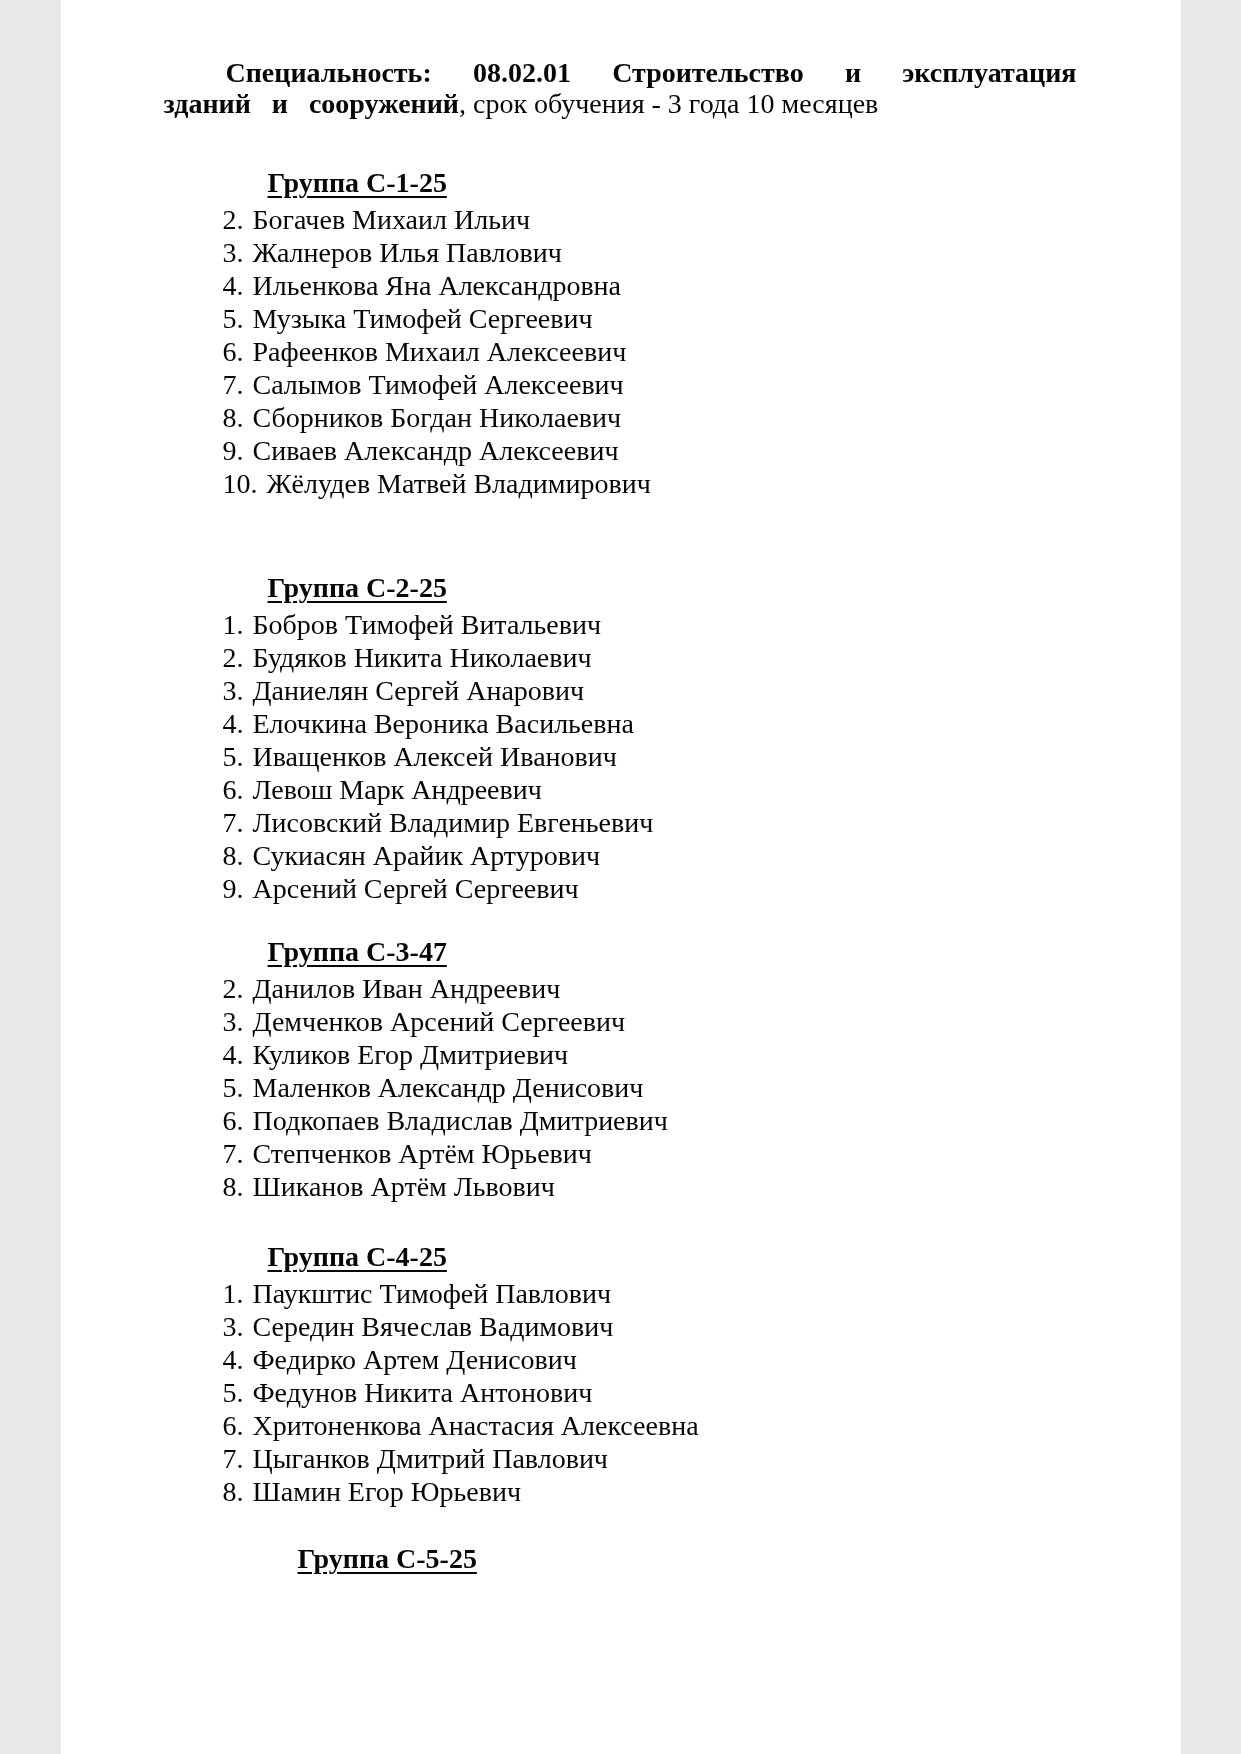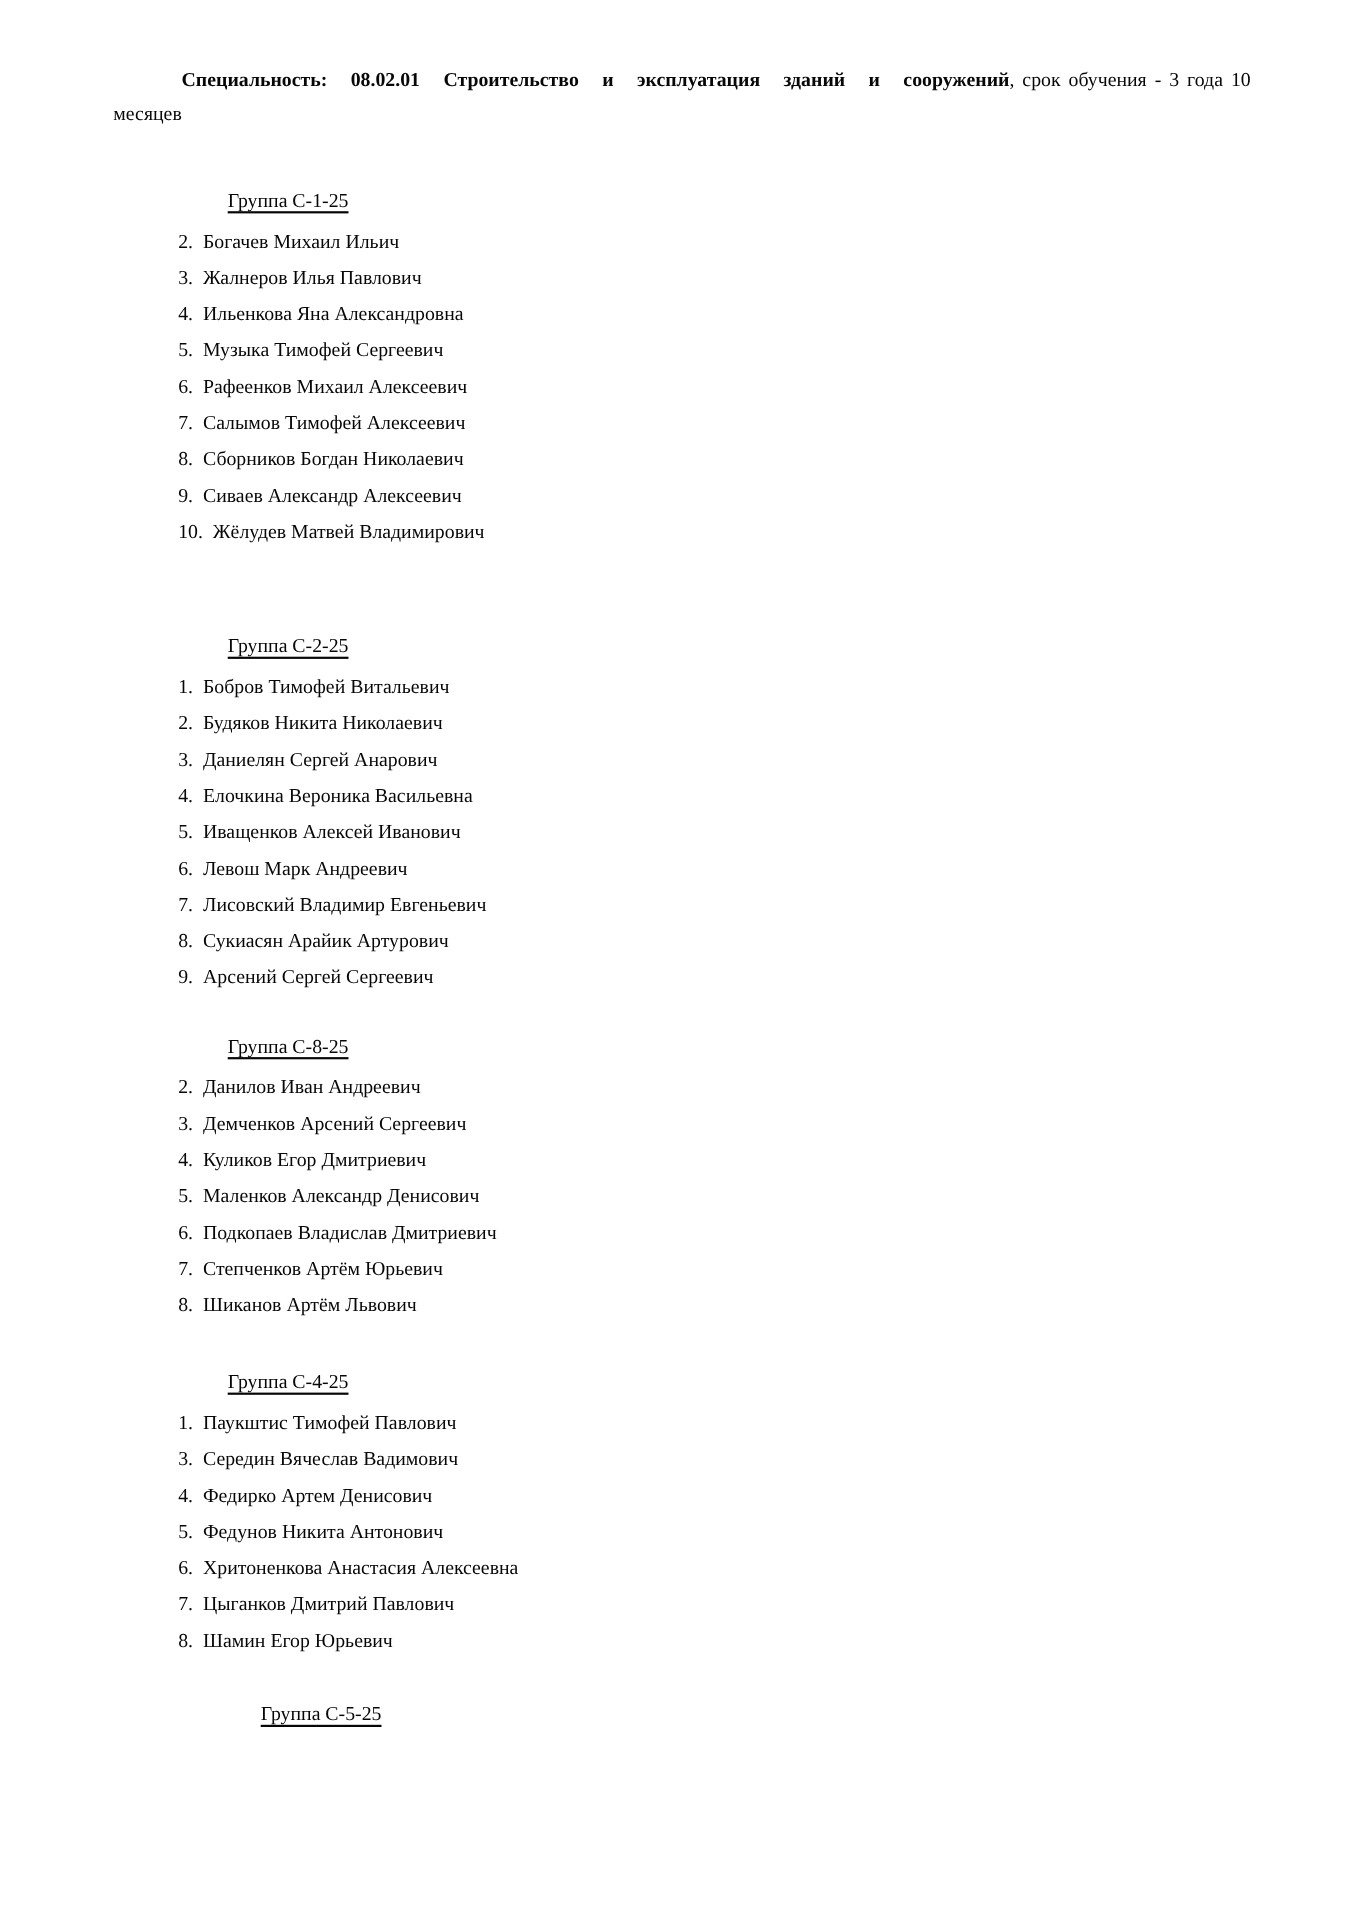--- a/index.html
+++ b/index.html
@@ -2,28 +2,28 @@
 <html lang="ru"><head>
 <meta charset="utf-8">
 <style>
   html, body {
     margin: 0;
     padding: 0;
     background: #e8e8e8;
   }
   .page {
     position: relative;
-    width: 1241px;
+    width: 1120px;
     height: 1754px;
     margin: 0 auto;
     background: #ffffff;
     box-sizing: border-box;
     padding: 57px 104px 0 103px;
     font-family: "Liberation Serif", "DejaVu Serif", serif;
-    font-size: 18px;
+    font-size: 28px;
     color: #070707;
     overflow: hidden;
   }
   .title {
     margin: 0;
     text-align: justify;
     text-indent: 62px;
     line-height: 31px;
   }
   .title b {
@@ -32,21 +32,21 @@
   }
   .group {
     margin: 0;
   }
   #groups .group:nth-child(1) { margin-top: 47px; }
   #groups .group:nth-child(2) { margin-top: 71px; }
   #groups .group:nth-child(3) { margin-top: 30px; }
   #groups .group:nth-child(4) { margin-top: 37px; }
   #groups .group:nth-child(5) { margin-top: 34px; }
   .group-header {
-    font-weight: 400;
+    font-weight: 700;
     margin: 0 0 4px 104px;
     line-height: 33px;
   }
   
   #groups .group:nth-child(5) .group-header { margin-left: 134px; }
   .group-header .u {
     text-decoration: underline;
     text-decoration-thickness: 2px;
     text-underline-offset: 4px;
   }
@@ -107,21 +107,21 @@
 
   <div class="student-line"><span class="num">7.</span><span class="nm">Лисовский Владимир Евгеньевич</span></div>
 
   <div class="student-line"><span class="num">8.</span><span class="nm">Сукиасян Арайик Артурович</span></div>
 
   <div class="student-line"><span class="num">9.</span><span class="nm">Арсений Сергей Сергеевич</span></div>
 </div>
   </section>
 
   <section class="group">
-    <div class="group-header"><span class="u">Группа С-8-25</span></div>
+    <div class="group-header"><span class="u">Группа С-3-47</span></div>
     <div class="students">
 
   <div class="student-line"><span class="num">2.</span><span class="nm">Данилов Иван Андреевич</span></div>
 
   <div class="student-line"><span class="num">3.</span><span class="nm">Демченков Арсений Сергеевич</span></div>
 
   <div class="student-line"><span class="num">4.</span><span class="nm">Куликов Егор Дмитриевич</span></div>
 
   <div class="student-line"><span class="num">5.</span><span class="nm">Маленков Александр Денисович</span></div>
 

